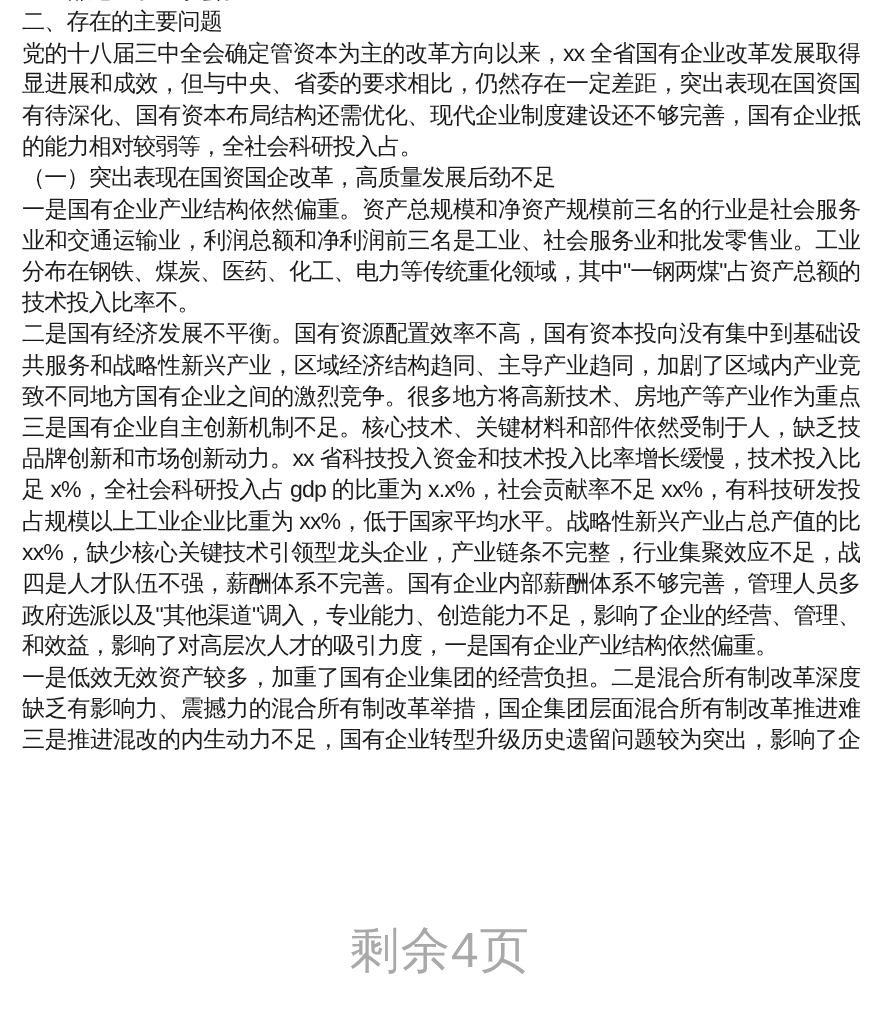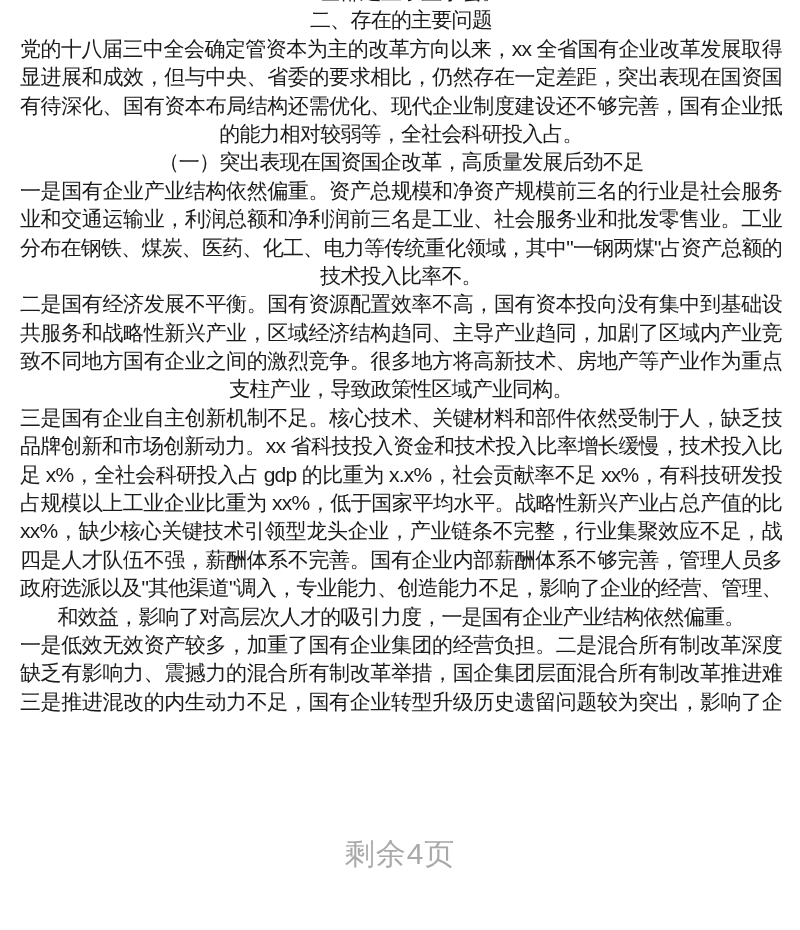--- a/index.html
+++ b/index.html
@@ -21,37 +21,36 @@
     width: 762px;
     font-size: 21px;
     line-height: 28.4px;
     color: #1b1b1b;
     letter-spacing: -0.8px;
   }
   .doc-line {
     height: 28.4px;
     overflow: hidden;
     white-space: nowrap;
-    text-align: center;
   }
   .doc-line.j {
     white-space: normal;
     text-align: justify;
     text-align-last: justify;
   }
   .watermark {
     position: absolute;
     top: 834px;
     left: 0;
     width: 800px;
     display: flex;
     justify-content: center;
     align-items: center;
     gap: 42px;
-    font-size: 30px;
+    font-size: 45px;
     color: #a9a9a9;
     letter-spacing: 1px;
     user-select: none;
   }
 </style>
 </head>
 <body>
 
 <div>
   <div class="doc">
@@ -62,21 +61,20 @@
       <div class="doc-line j">有待深化、国有资本布局结构还需优化、现代企业制度建设还不够完善，国有企业抵御风险</div>
       <div class="doc-line">的能力相对较弱等，全社会科研投入占。</div>
       <div class="doc-line">（一）突出表现在国资国企改革，高质量发展后劲不足</div>
       <div class="doc-line j">一是国有企业产业结构依然偏重。资产总规模和净资产规模前三名的行业是社会服务业、工</div>
       <div class="doc-line j">业和交通运输业，利润总额和净利润前三名是工业、社会服务业和批发零售业。工业中主要</div>
       <div class="doc-line j">分布在钢铁、煤炭、医药、化工、电力等传统重化领域，其中"一钢两煤"占资产总额的七成，</div>
       <div class="doc-line">技术投入比率不。</div>
       <div class="doc-line j">二是国有经济发展不平衡。国有资源配置效率不高，国有资本投向没有集中到基础设施、公</div>
       <div class="doc-line j">共服务和战略性新兴产业，区域经济结构趋同、主导产业趋同，加剧了区域内产业竞争，导</div>
       <div class="doc-line j">致不同地方国有企业之间的激烈竞争。很多地方将高新技术、房地产等产业作为重点发展的</div>
-      <div class="doc-line">支柱产业，导致政策性区域产业同构。</div>
       <div class="doc-line j">三是国有企业自主创新机制不足。核心技术、关键材料和部件依然受制于人，缺乏技术创新、</div>
       <div class="doc-line j">品牌创新和市场创新动力。xx 省科技投入资金和技术投入比率增长缓慢，技术投入比率不</div>
       <div class="doc-line j">足 x%，全社会科研投入占 gdp 的比重为 x.x%，社会贡献率不足 xx%，有科技研发投入的企业</div>
       <div class="doc-line j">占规模以上工业企业比重为 xx%，低于国家平均水平。战略性新兴产业占总产值的比重不足</div>
       <div class="doc-line j">xx%，缺少核心关键技术引领型龙头企业，产业链条不完整，行业集聚效应不足，战略性新</div>
       <div class="doc-line j">四是人才队伍不强，薪酬体系不完善。国有企业内部薪酬体系不够完善，管理人员多数是从</div>
       <div class="doc-line j">政府选派以及"其他渠道"调入，专业能力、创造能力不足，影响了企业的经营、管理、决策</div>
       <div class="doc-line">和效益，影响了对高层次人才的吸引力度，一是国有企业产业结构依然偏重。</div>
       <div class="doc-line j">一是低效无效资产较多，加重了国有企业集团的经营负担。二是混合所有制改革深度不够，</div>
       <div class="doc-line j">缺乏有影响力、震撼力的混合所有制改革举措，国企集团层面混合所有制改革推进难度大。</div>

